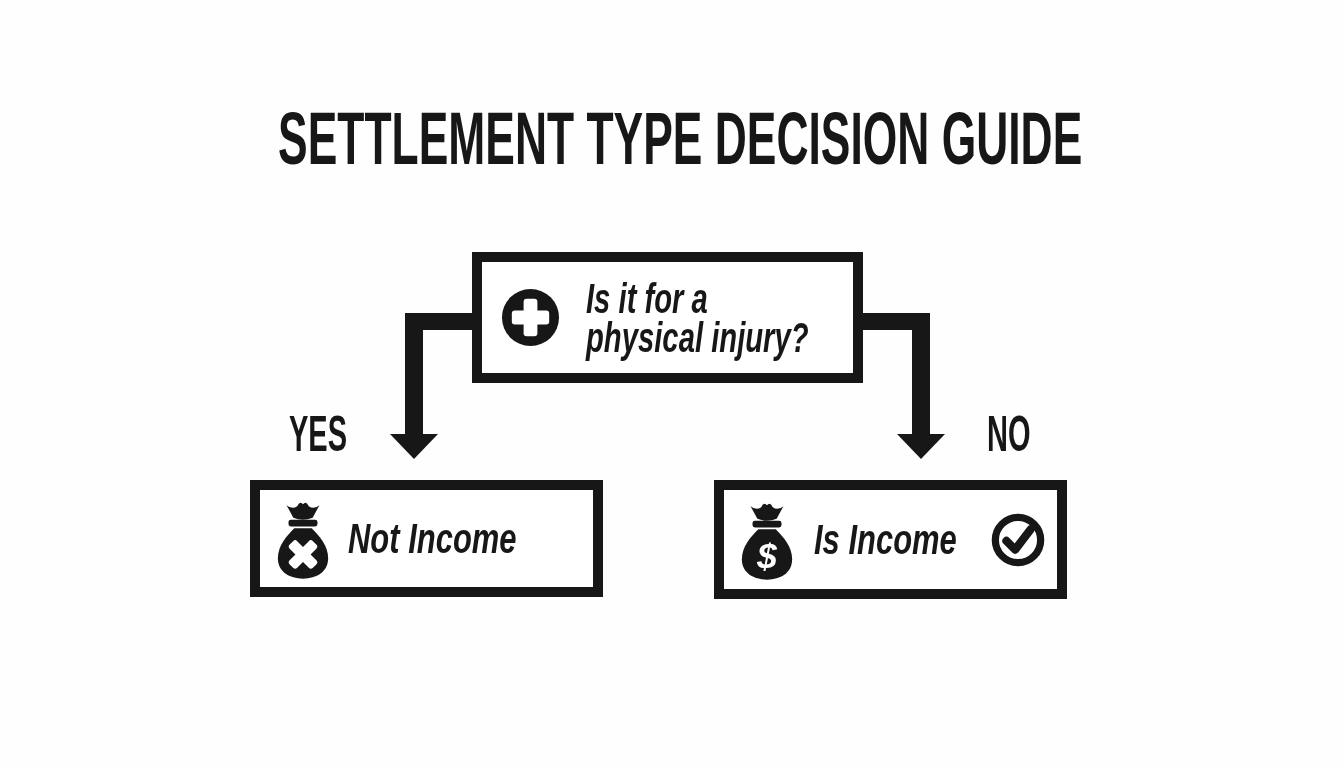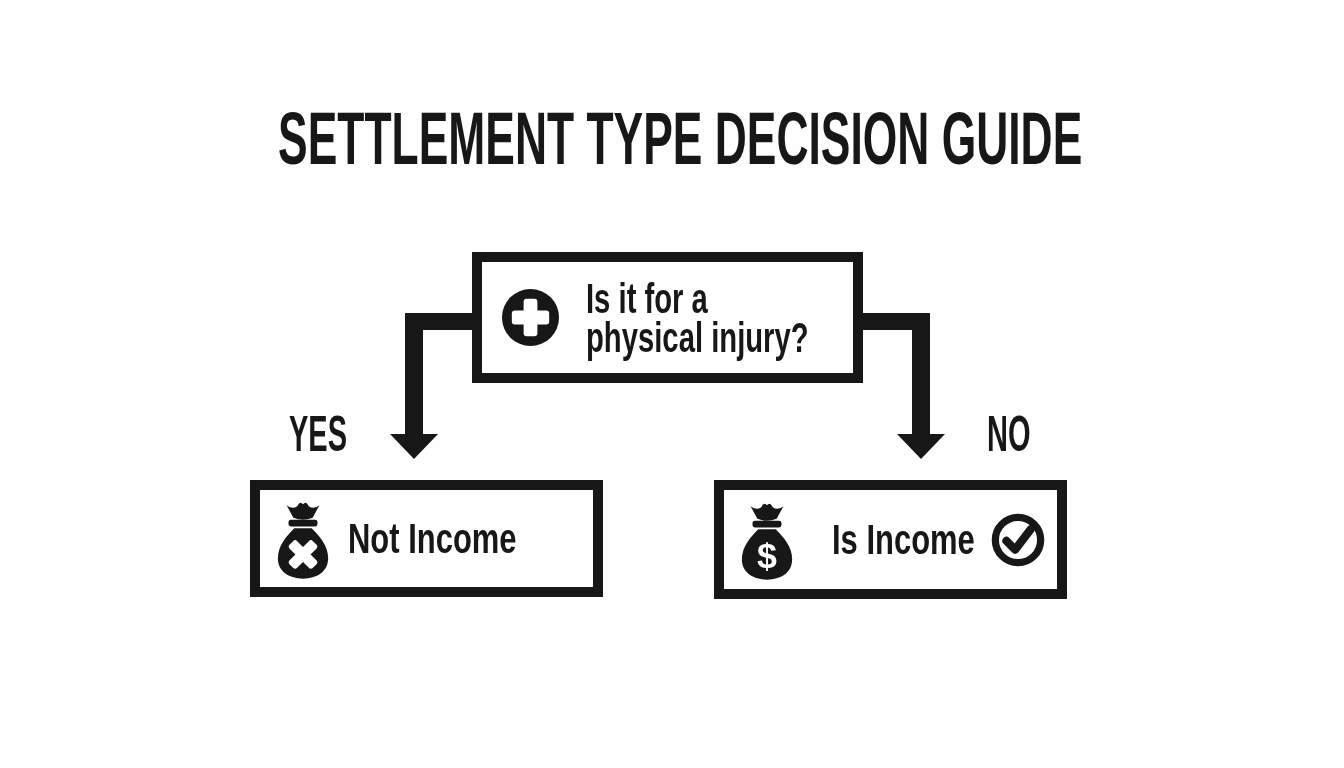--- a/index.html
+++ b/index.html
@@ -33,20 +33,21 @@
   }
 
   
   .fbox {
     position: absolute;
     box-sizing: border-box;
     border: 10px solid #171717;
     background: #ffffff;
     display: flex;
     align-items: center;
+    font-style: italic;
   }
   .root-box   { left: 472px; top: 252px; width: 391px; height: 131px; padding-left: 19px; }
   .yes-box    { left: 250px; top: 480px; width: 353px; height: 117px; padding-left: 14px; }
   .no-box     { left: 714px; top: 480px; width: 353px; height: 119px; padding-left: 14px; padding-right: 12px; }
 
   .q-lines {
     margin-left: 26px;
     width: 260px;
     flex: 0 0 auto;
     font-size: 43px;
@@ -64,21 +65,21 @@
     font-weight: bold;
     line-height: 1;
   }
   .result-text .in {
     display: inline-block;
     transform: scaleX(0.72);
     transform-origin: left center;
     white-space: nowrap;
   }
   .fit-not { width: 176px; margin-left: 16px; }
-  .fit-is  { width: 150px; margin-left: 36px; }
+  .fit-is  { width: 150px; margin-left: 18px; }
 
   
   .conn { position: absolute; background: #171717; }
   .conn-yes-h { left: 405px; top: 313px; width: 68px;  height: 17px; }
   .conn-yes-v { left: 405px; top: 313px; width: 18px;  height: 123px; }
   .conn-no-h  { left: 862px; top: 313px; width: 68px;  height: 17px; }
   .conn-no-v  { left: 912px; top: 313px; width: 18px;  height: 123px; }
   .arrowhead {
     position: absolute;
     width: 0; height: 0;

